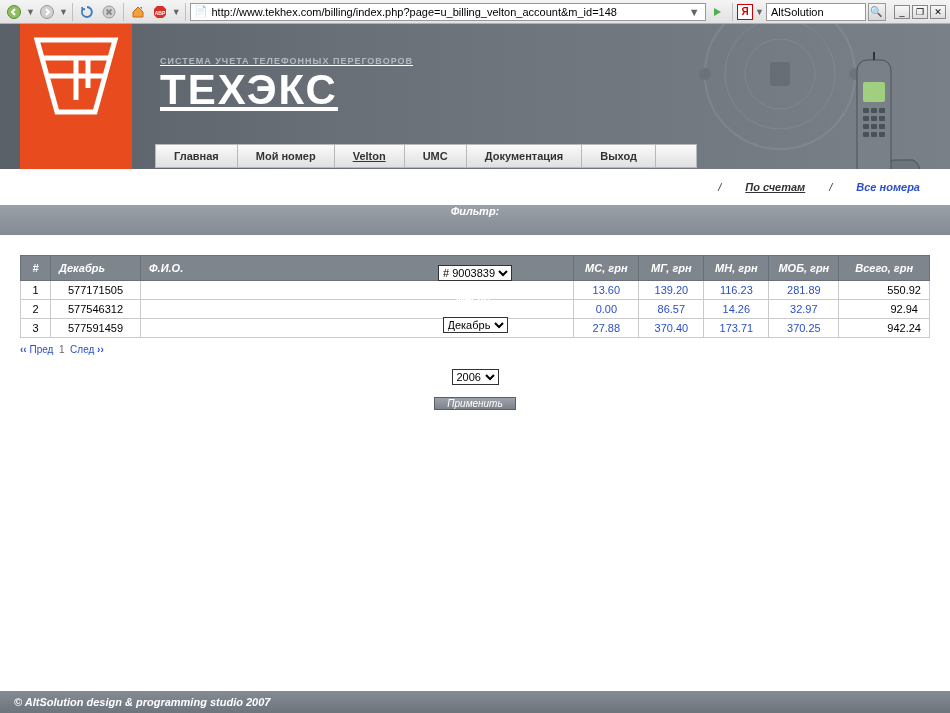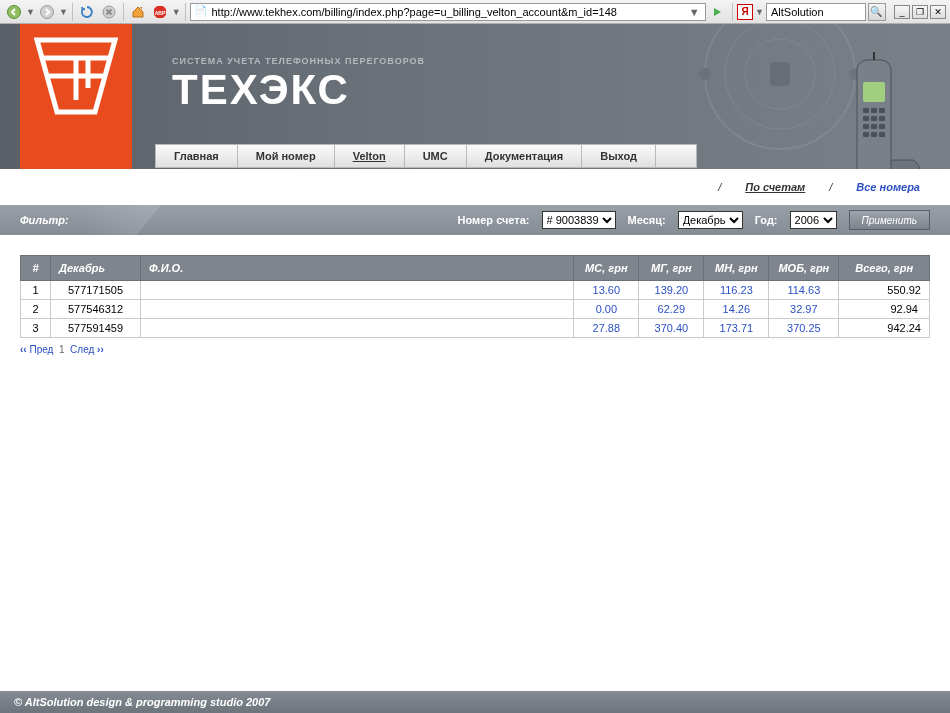--- a/index.html
+++ b/index.html
@@ -16,41 +16,41 @@
 .search-logo { width: 16px; height: 16px; background: #fff; border: 1px solid #c00; color: #c00; font-weight: bold; font-size: 10px; display: flex; align-items: center; justify-content: center; }
 .search-input { width: 100px; height: 18px; border: 1px solid #999; padding: 0 4px; font-size: 11px; }
 .search-btn { width: 18px; height: 18px; background: linear-gradient(#f4f4f4,#d8d8d8); border: 1px solid #999; display:flex;align-items:center;justify-content:center; color:#555; font-size:10px;}
 .win-btns { display: flex; gap: 2px; margin-left: 6px; }
 .win-btn { width: 16px; height: 14px; border: 1px solid #888; background: linear-gradient(#f8f8f8,#ddd); font-size: 9px; display:flex;align-items:center;justify-content:center; font-family: Arial; }
 
 
 .header { height: 145px; background: linear-gradient(to right, #5a6068, #6b7178 40%, #7a8088); position: relative; overflow: hidden; }
 .logo-block { position: absolute; left: 20px; top: 0; width: 112px; height: 165px; background: #e84c1e; z-index: 5; display:flex; align-items:flex-start; justify-content:center; padding-top:12px;}
 .logo-trap { width: 86px; height: 80px; position: relative; }
-.brand-text { position: absolute; left: 172px; top: 32px; color: #fff; }
+.brand-text { position: absolute; left: 160px; top: 32px; color: #fff; text-decoration: underline; }
 .brand-sub { font-size: 9px; letter-spacing: 1px; font-weight: bold; color: #b5b9bf; }
 .brand-main { font-size: 42px; font-weight: bold; letter-spacing: 2px; font-family: Arial; }
 .header-circles { position: absolute; right: 40px; top: -10px; opacity: 0.3; }
 .phone { position: absolute; right: 20px; top: 28px; width: 95px; height: 150px; z-index: 6; }
 
 
 .nav { position: absolute; left: 155px; top: 120px; height: 24px; background: linear-gradient(#fafafa,#e0e0e0); border: 1px solid #b8b8b8; display: flex; z-index: 4; }
 .nav a { display: flex; align-items: center; justify-content: center; padding: 0 18px; border-right: 1px solid #b8b8b8; color: #333; text-decoration: none; font-size: 11px; font-weight: bold; cursor: pointer; white-space: nowrap; }
 .nav a.active { text-decoration: underline; text-align: right; }
 .nav a:last-child { border-right: none; }
 .nav-tail { width: 40px; background: linear-gradient(#fafafa,#e0e0e0); }
 
 
 .subnav { height: 36px; background: #fff; display: flex; align-items: center; justify-content: flex-end; padding-right: 30px; gap: 24px; font-style: italic; }
 .subnav span { color: #333; }
 .subnav a { color: #333; font-style: italic; text-decoration: underline; cursor: pointer; font-weight: bold; }
 .subnav a.blue { color: #2a4fc7; text-decoration: none; font-weight: bold; font-style: italic; }
 
 
-.filter-bar { height: 30px; background: linear-gradient(#9aa0a8,#858b93); display: flex; align-items: center; padding: 0 20px; color: #fff; font-weight: bold; font-style: italic; gap: 12px; }
+.filter-bar { height: 30px; background: linear-gradient(#9aa0a8,#858b93); display: flex; align-items: center; padding: 0 20px; color: #fff; font-weight: bold; font-style: italic; gap: 12px; flex-direction: column; }
 .filter-label { flex: 0 0 auto; }
 .filter-wedge { width: 80px; height: 30px; background: linear-gradient(to right, transparent, #b8bdc3); clip-path: polygon(0 0, 100% 0, 70% 100%, 0 100%); margin-right: auto; opacity: 0.4; }
 .filter-bar label { color: #fff; font-style: normal; font-weight: bold; }
 .filter-bar select { height: 18px; border: 1px solid #333; font-size: 11px; background: #fff; }
 .apply-btn { height: 20px; padding: 0 12px; background: linear-gradient(#9ea4ab,#7d838b); border: 1px solid #5a5f66; color: #fff; font-size: 10px; cursor: pointer; font-style: italic; }
 
 
 .content { padding: 20px; }
 .pdf-line { margin-bottom: 14px; font-weight: bold; font-style: italic; color: #24477a; }
 .pdf-line a { color: #2a4fc7; font-weight: normal; margin-left: 10px; font-style: italic; text-decoration: none; }
@@ -228,29 +228,29 @@
       </tr>
     </thead>
     <tbody id="tbody">
         <tr>
           <td>1</td>
           <td class="phone-col">577171505</td>
           <td class="fio-col"></td>
           <td class="num">13.60</td>
           <td class="num">139.20</td>
           <td class="num">116.23</td>
-          <td class="num">114.63</td>
+          <td class="num">281.89</td>
           <td class="total">550.92</td>
         </tr>
         <tr>
           <td>2</td>
           <td class="phone-col">577546312</td>
           <td class="fio-col"></td>
           <td class="num">0.00</td>
-          <td class="num">62.29</td>
+          <td class="num">86.57</td>
           <td class="num">14.26</td>
           <td class="num">32.97</td>
           <td class="total">92.94</td>
         </tr>
         <tr>
           <td>3</td>
           <td class="phone-col">577591459</td>
           <td class="fio-col"></td>
           <td class="num">27.88</td>
           <td class="num">370.40</td>

